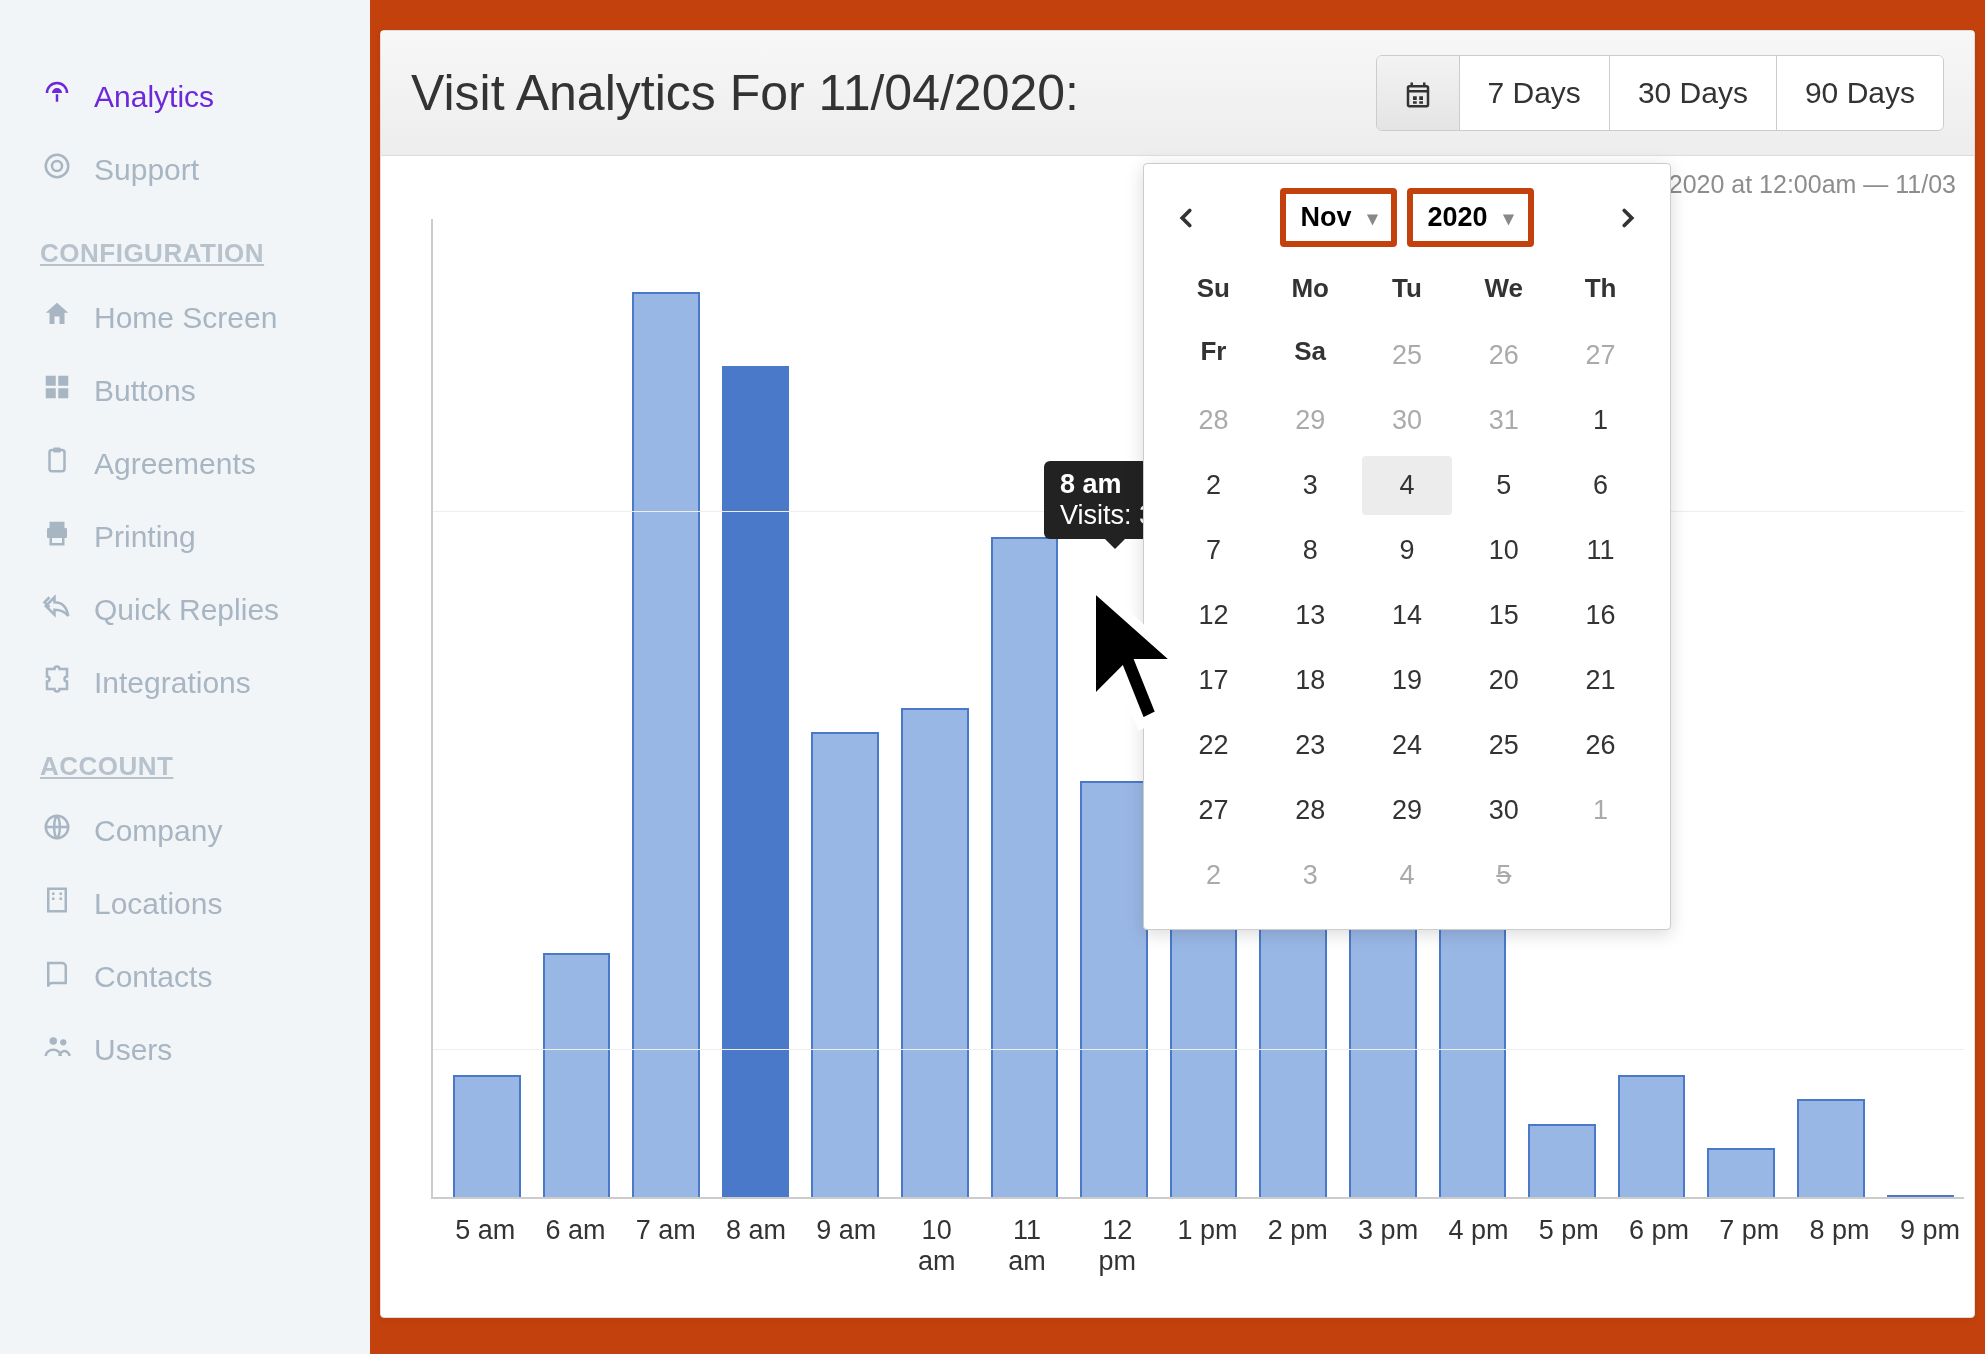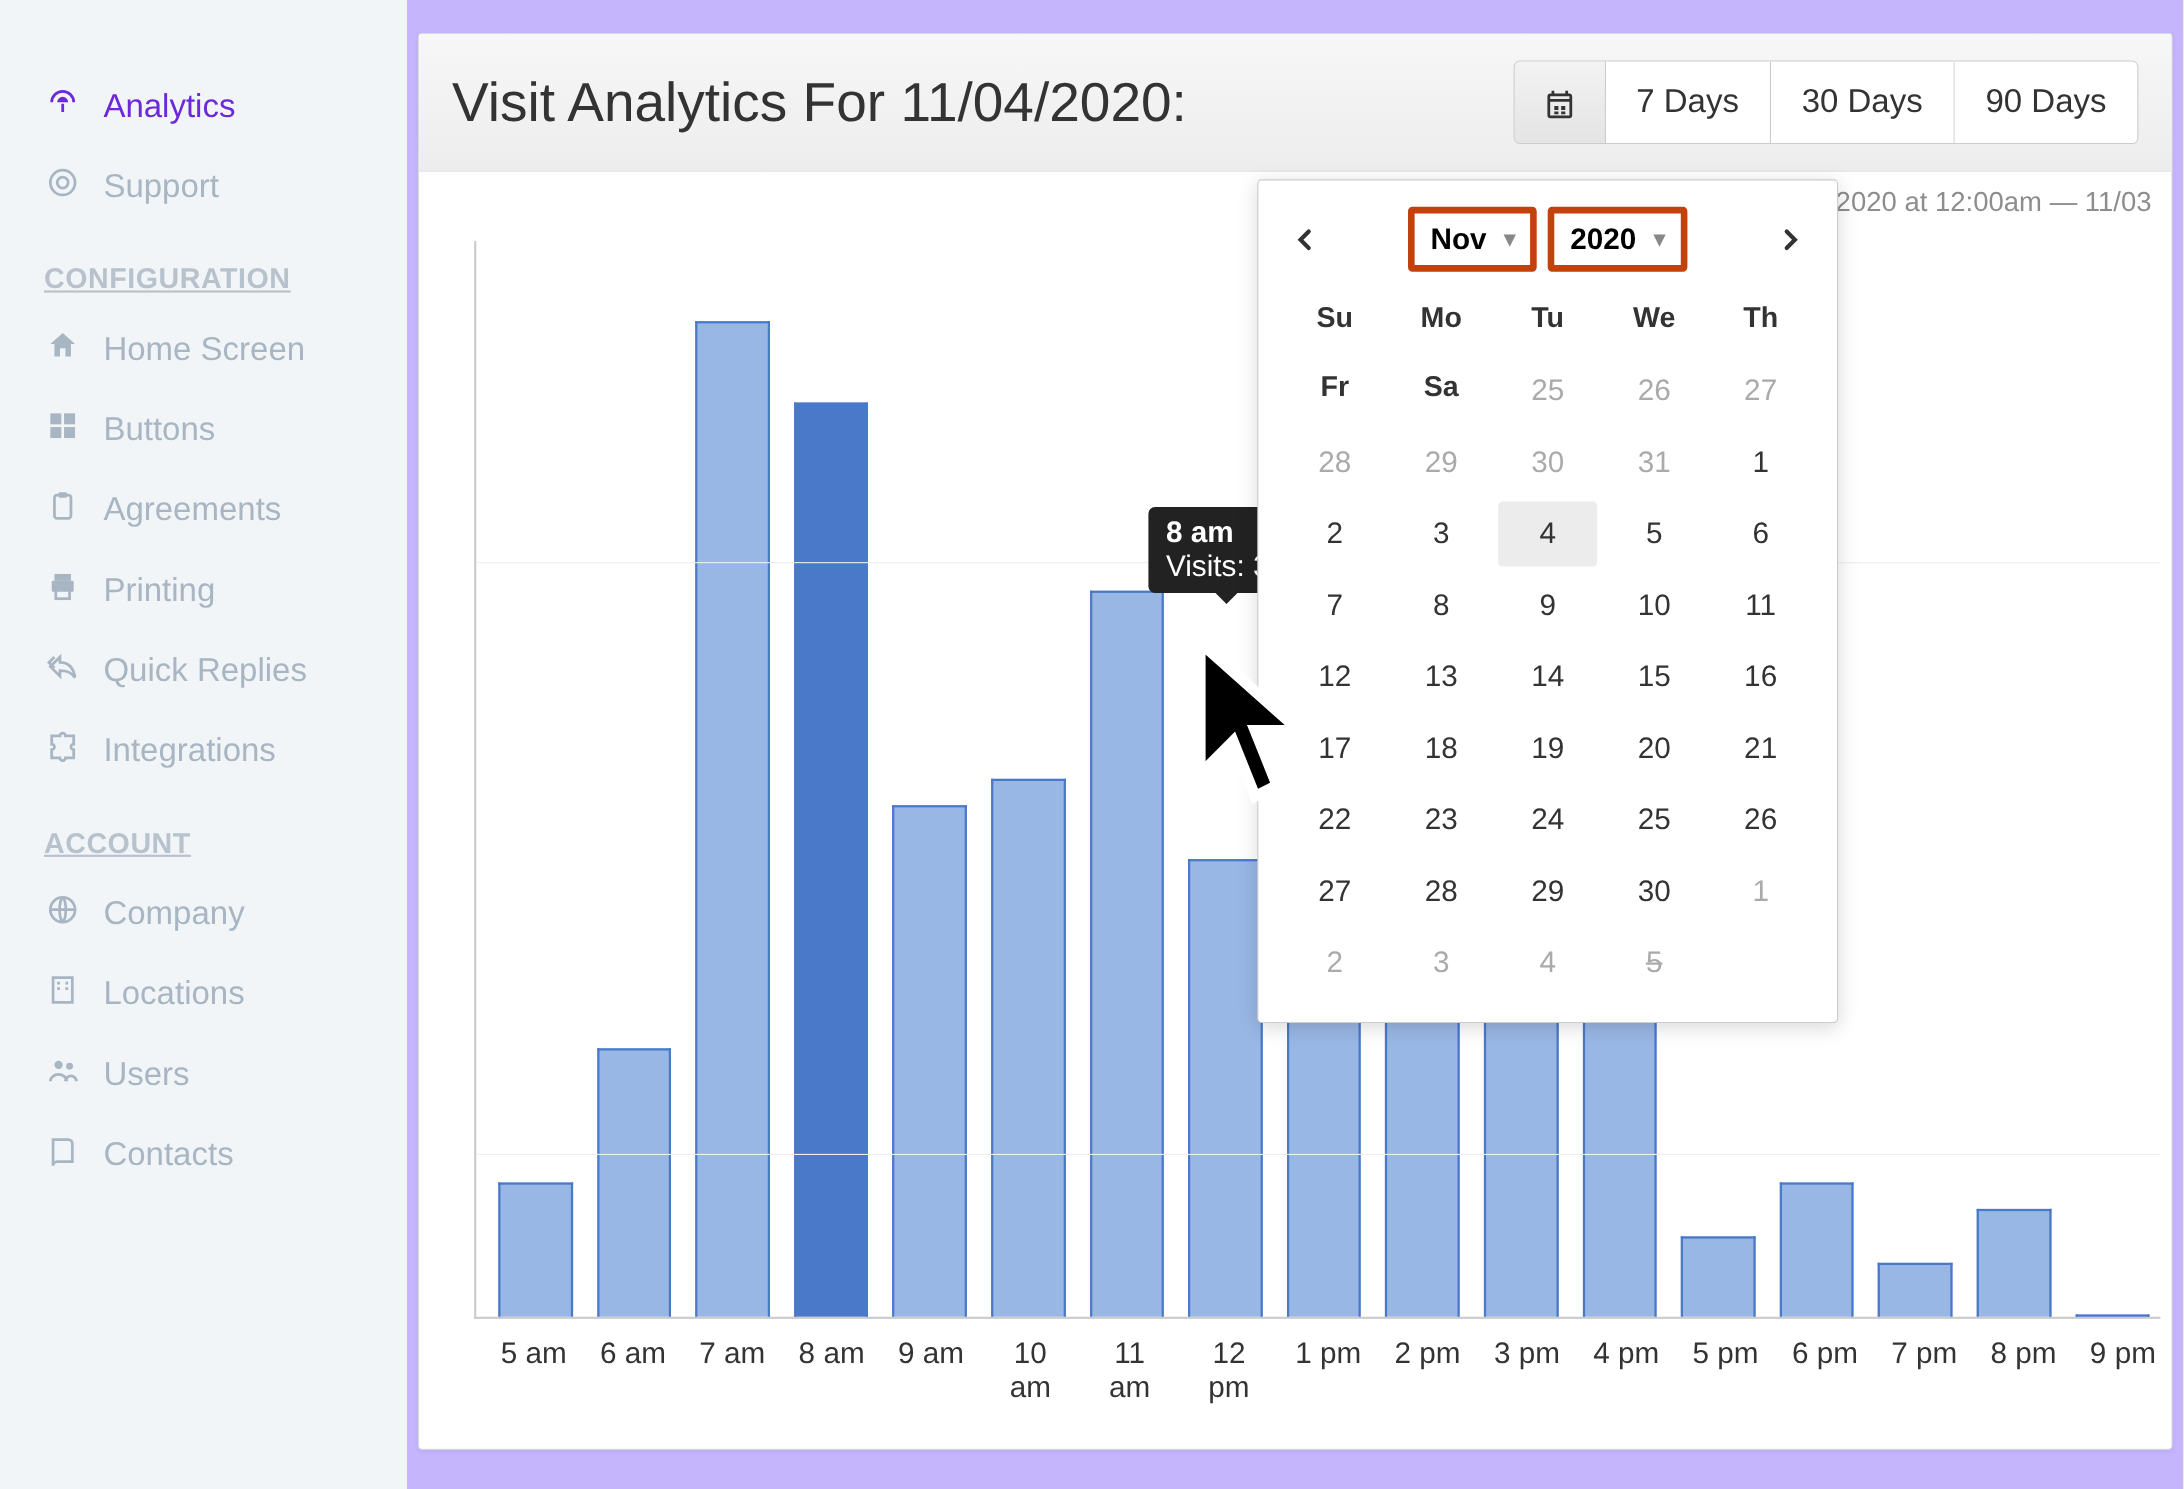--- a/index.html
+++ b/index.html
@@ -43,21 +43,21 @@
   position: absolute;
   left: 370px;
   top: 65px;
   width: 0; height: 0;
   border-top: 20px solid transparent;
   border-bottom: 20px solid transparent;
   border-left: 20px solid #f2f5f8;
 }
 
 
-.main { flex: 1; background: #c4b5fd; padding-top: 30px; overflow: hidden; position: relative; }
+.main { flex: 1; background: #c2410c; padding-top: 30px; overflow: hidden; position: relative; }
 .content-card {
   background: #fff;
   border: 1px solid #dcdcdc;
   border-radius: 4px;
   margin: 0 10px;
   box-shadow: 0 2px 6px rgba(0,0,0,0.05);
   overflow: visible;
   position: relative;
 }
 .card-header {
@@ -271,31 +271,31 @@
                 <rect x="5" y="3" width="14" height="18" fill="none" stroke="currentColor" stroke-width="2"></rect>
                 <rect x="8" y="6" width="2" height="2"></rect>
                 <rect x="14" y="6" width="2" height="2"></rect>
                 <rect x="8" y="10" width="2" height="2"></rect>
                 <rect x="14" y="10" width="2" height="2"></rect>
               </svg></span>
             <span>Locations</span>
           </div>
           <div class="nav-item">
             <span class="icon"><svg class="icon-svg" viewBox="0 0 24 24">
+                <path d="M5 4h11a3 3 0 013 3v13H8a3 3 0 00-3 3V4z" fill="none" stroke="currentColor" stroke-width="2"></path>
+              </svg></span>
+            <span>Contacts</span>
+          </div>
+          <div class="nav-item">
+            <span class="icon"><svg class="icon-svg" viewBox="0 0 24 24">
                 <circle cx="9" cy="8" r="3"></circle>
                 <circle cx="17" cy="9" r="2.5"></circle>
                 <path d="M3 20c0-3 3-5 6-5s6 2 6 5M14 20c0-2 2-4 4-4s4 2 4 4" fill="none" stroke="currentColor" stroke-width="2"></path>
               </svg></span>
             <span>Users</span>
-          </div>
-          <div class="nav-item">
-            <span class="icon"><svg class="icon-svg" viewBox="0 0 24 24">
-                <path d="M5 4h11a3 3 0 013 3v13H8a3 3 0 00-3 3V4z" fill="none" stroke="currentColor" stroke-width="2"></path>
-              </svg></span>
-            <span>Contacts</span>
           </div>
         </div>
     </div>
   </div>
   <div class="sidebar-notch"></div>
 
   <div class="main">
     <div class="content-card">
       <div class="card-header">
         <div class="card-title">Visit Analytics For 11/04/2020:</div>

